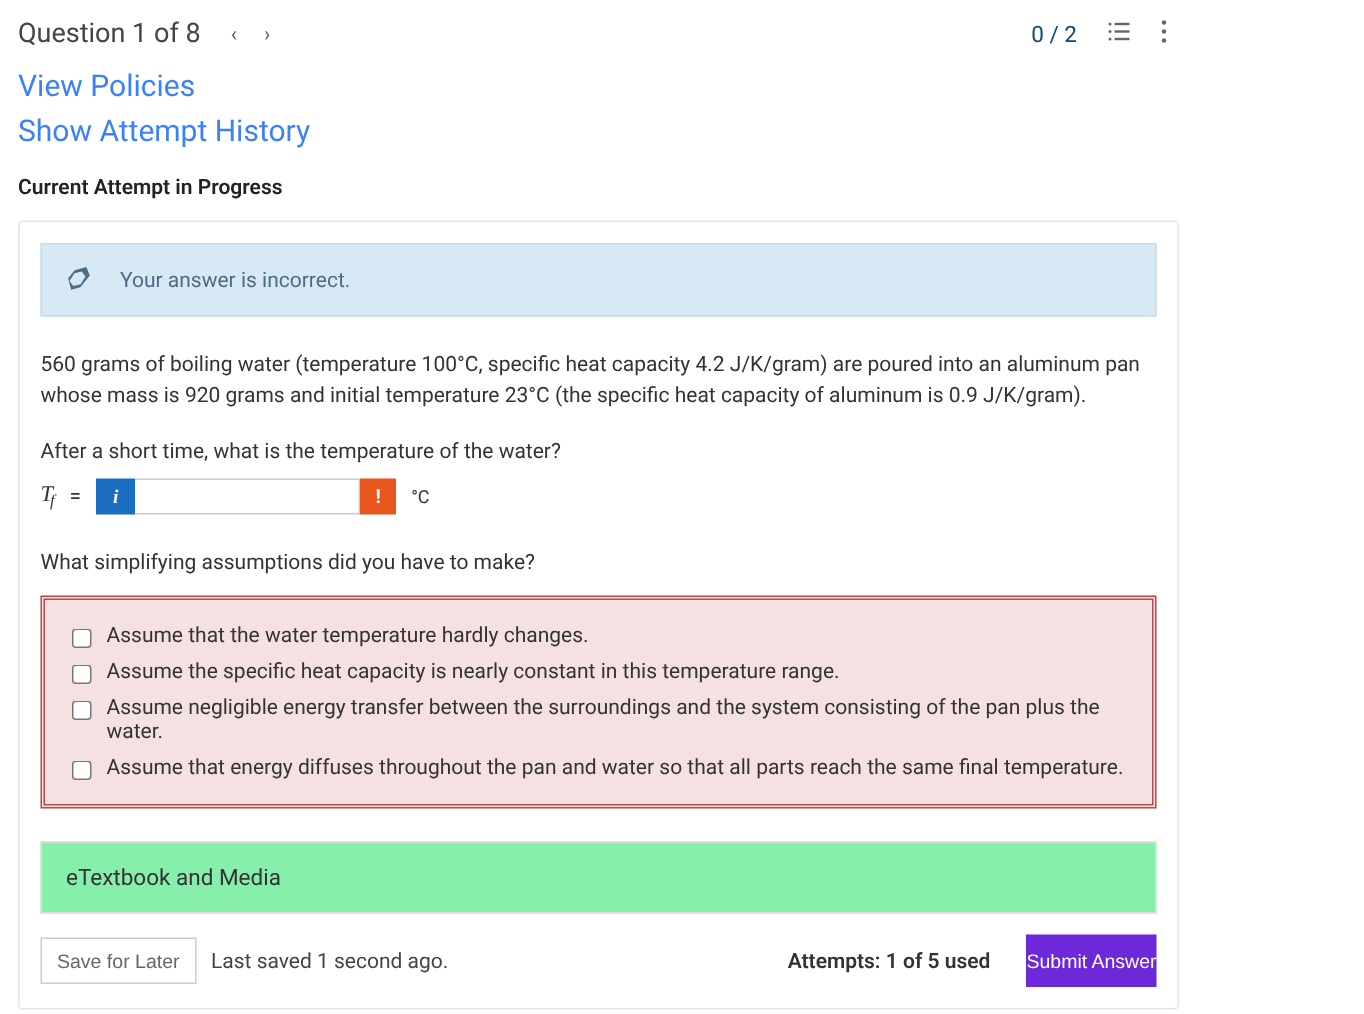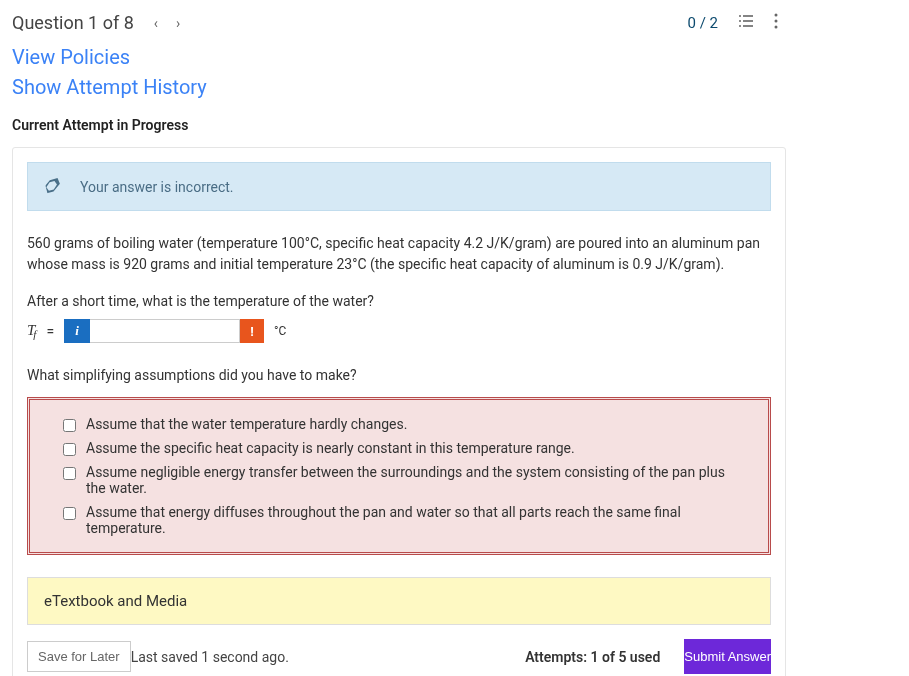--- a/index.html
+++ b/index.html
@@ -157,49 +157,50 @@
       font-weight: bold;
       font-size: 13px;
     }
     .unit {
       font-size: 12px;
       margin-left: 4px;
     }
     .assumptions-box {
       border: 3px double #b84b4b;
       background: #f5e1e1;
-      padding: 16px 33px;
+      padding: 16px 18px;
       margin: 14px 0 22px 0;
     }
     .assumption-row {
       display: flex;
       align-items: flex-start;
       gap: 10px;
       margin-bottom: 8px;
       font-size: 14px;
       color: #333;
     }
     .assumption-row:last-child { margin-bottom: 0; }
     .assumption-row input[type="checkbox"] { margin-top: 3px; }
     .etextbook-bar {
       border: 1px solid #ddd;
-      background: #fef9c3;
+      background: #86efac;
       padding: 14px 16px;
       font-size: 15px;
       color: #333;
       margin-bottom: 14px;
     }
     .footer {
       display: flex;
       align-items: center;
       justify-content: space-between;
     }
     .footer-left {
       display: flex;
       align-items: center;
+      gap: 10px;
       justify-content: flex-end;
     }
     .save-btn {
       border: 1px solid #ccc;
       background: #fff;
       padding: 7px 10px;
       font-size: 13px;
       color: #666;
       cursor: pointer;
     }

